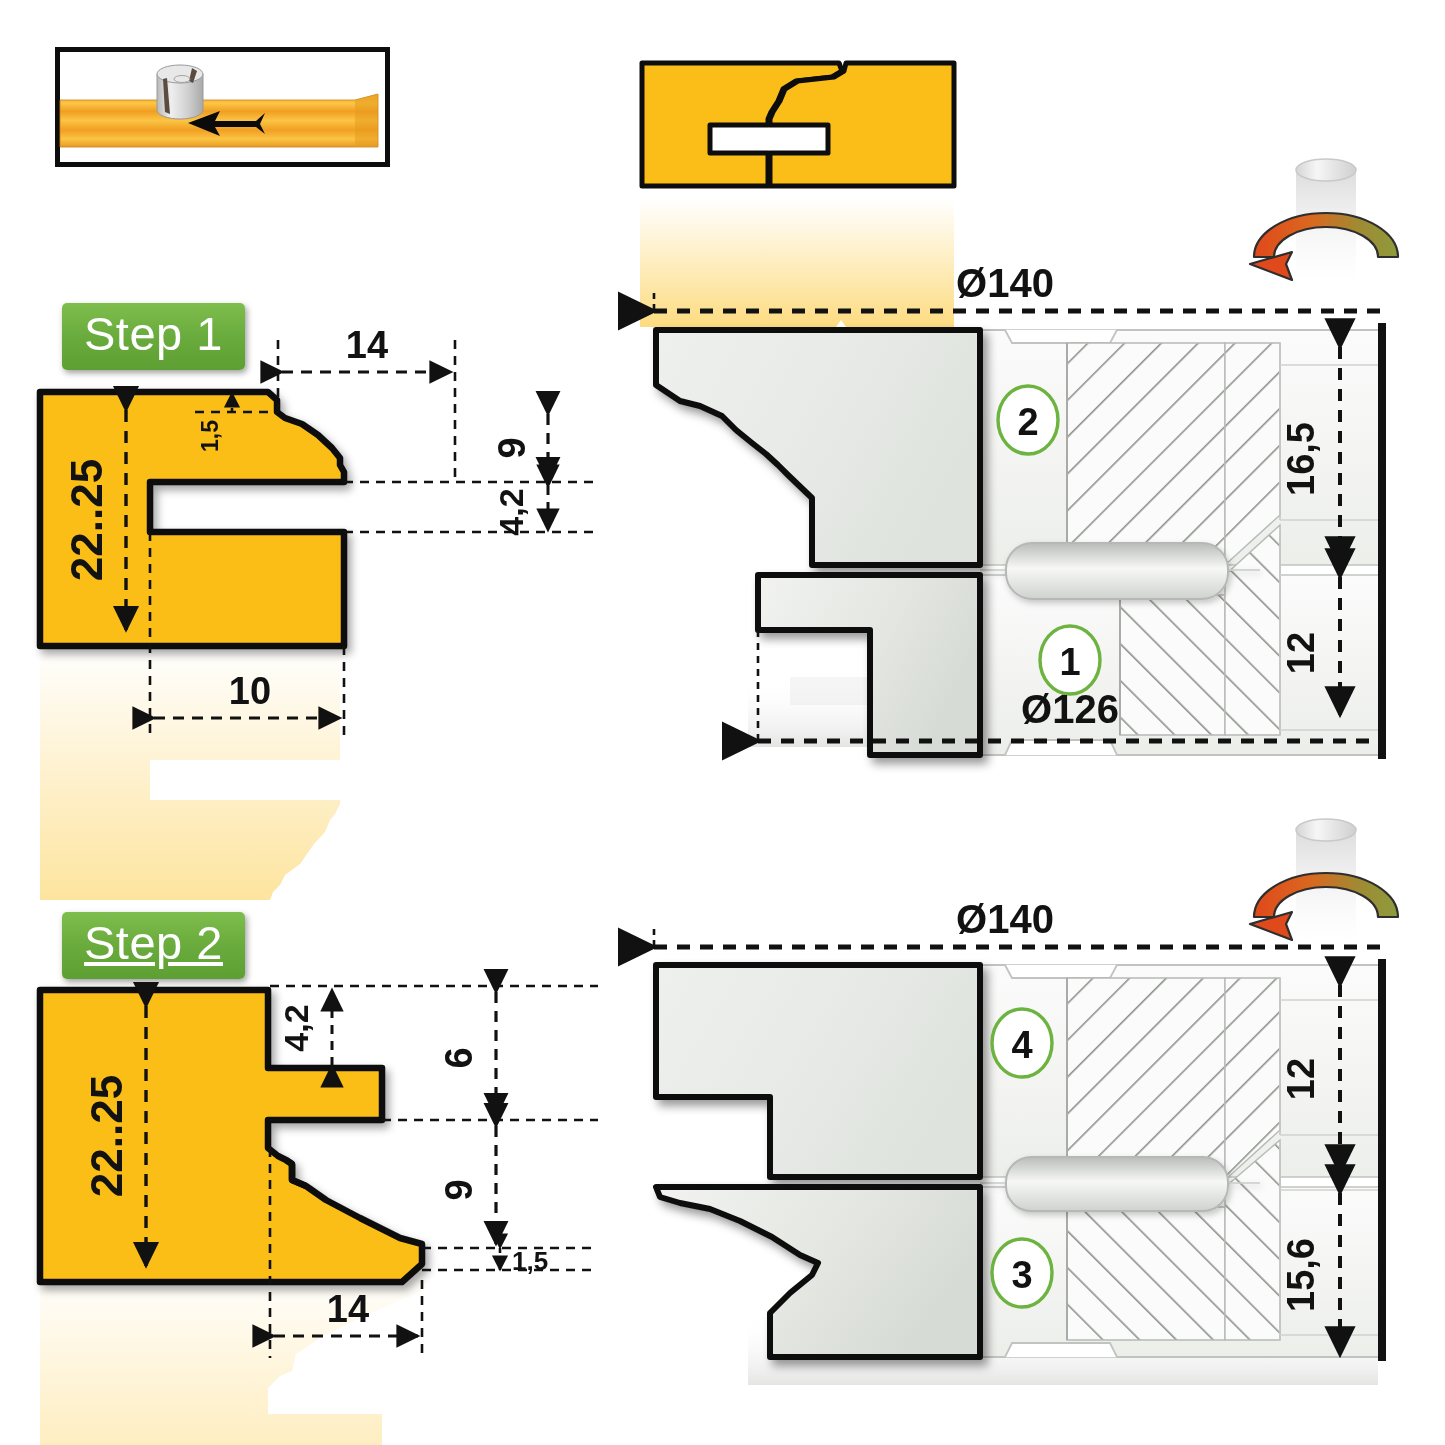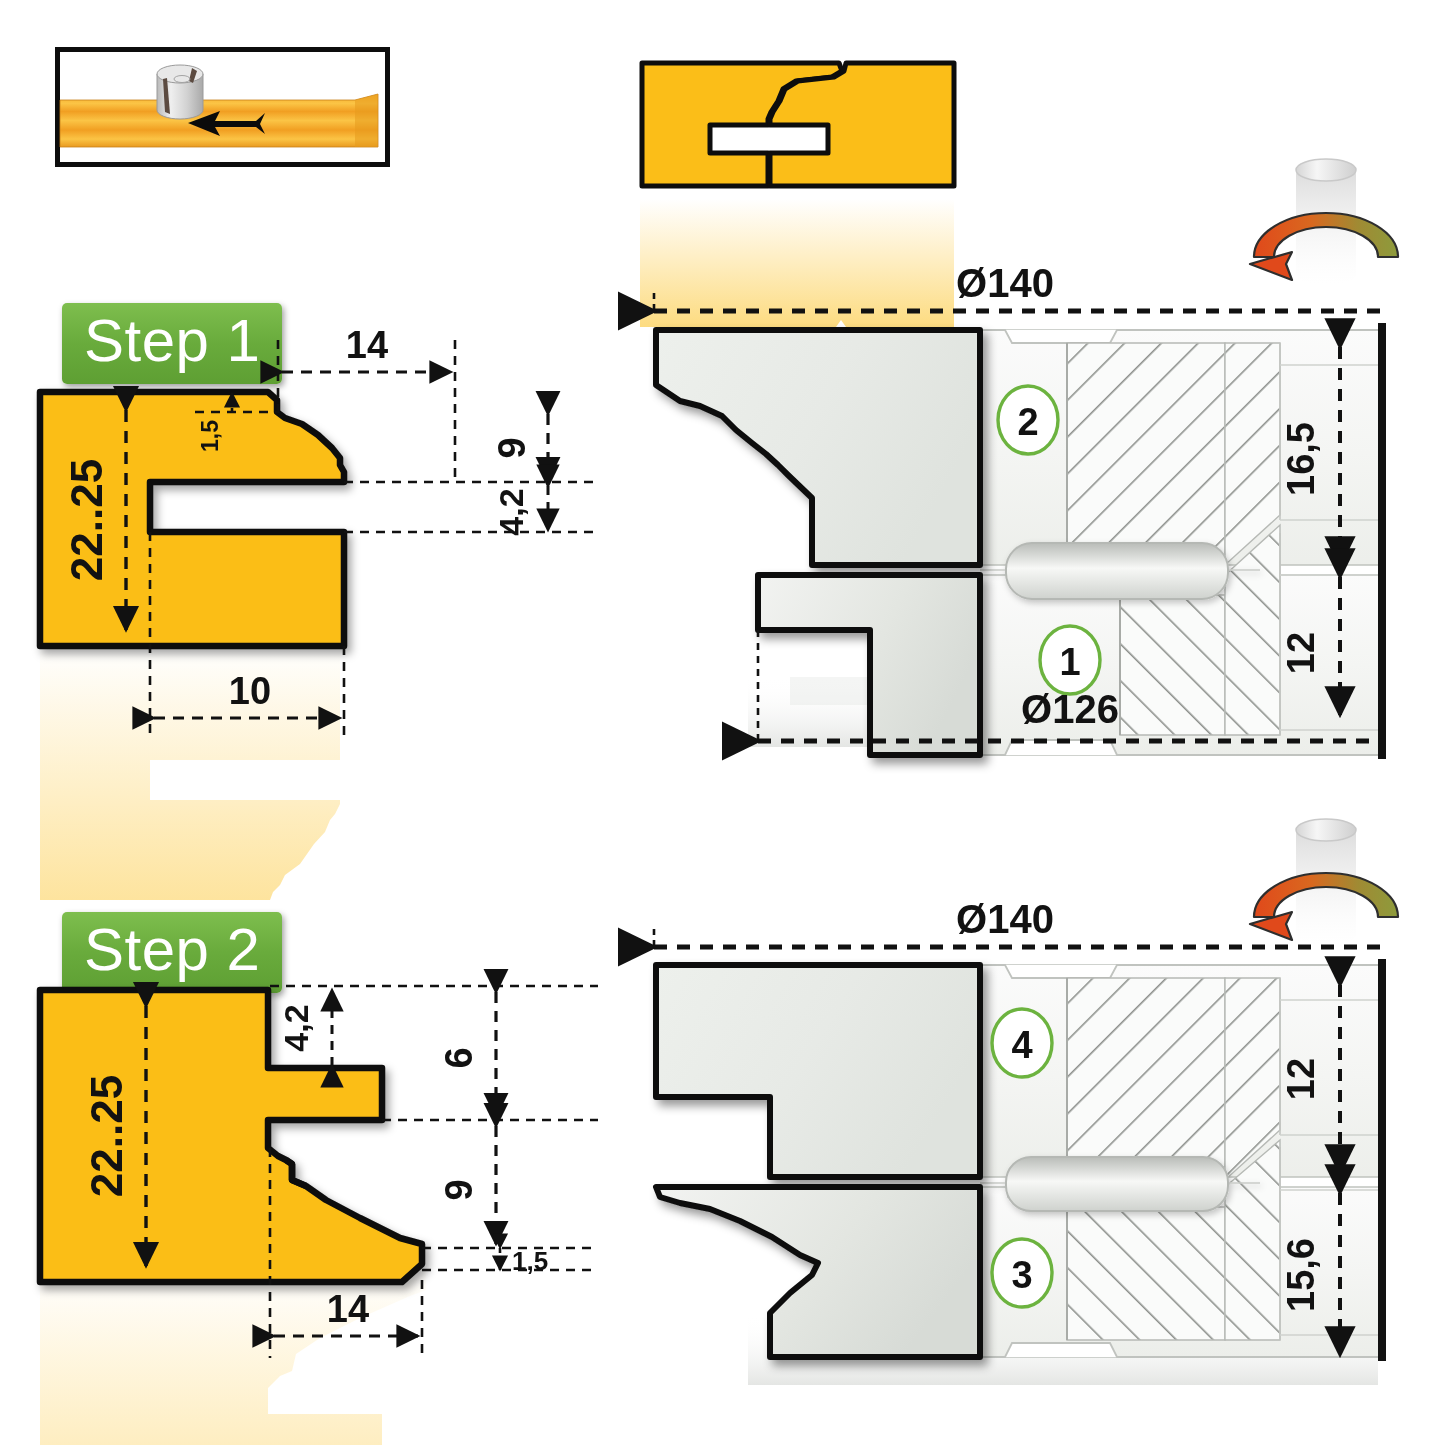--- a/index.html
+++ b/index.html
@@ -5,21 +5,21 @@
   html,body{margin:0;padding:0;background:#ffffff;}
   body{width:1445px;height:1445px;position:relative;overflow:hidden;
        font-family:"Liberation Sans","DejaVu Sans",sans-serif;}
   .abs{position:absolute;}
   svg{display:block;overflow:visible;}
   .dimtext{font-weight:bold;fill:#121212;font-family:"Liberation Sans","DejaVu Sans",sans-serif;}
   .step-badge{
     position:absolute;border-radius:5px;
     background:linear-gradient(180deg,#7ebe4e 0%,#69ab3c 50%,#5e9f33 100%);
     box-shadow:2px 3px 6px rgba(0,0,0,.38);
-    color:#ffffff;font-size:60px;font-weight:400;
+    color:#ffffff;font-size:47px;font-weight:400;
     padding:6px 22px 12px 22px;letter-spacing:.5px;
     font-family:"Liberation Sans","DejaVu Sans",sans-serif;
     line-height:1.05;
   }
   .feed-box{position:absolute;border:5px solid #0d0d0d;background:#ffffff;box-sizing:border-box;}
 </style>
 </head>
 <body>
 
 <div class="feed-box" style="left:55px;top:47px;width:335px;height:120px;">
@@ -341,21 +341,21 @@
       <text class="dimtext" x="674" y="184" font-size="38" text-anchor="middle" transform="rotate(-90 674 184)">16,5</text>
     </g>
 
     <g>
       <line x1="700" y1="302" x2="700" y2="440" stroke="#111" stroke-width="4" stroke-dasharray="12,9" marker-start="url(#ar2)" marker-end="url(#ar2)"></line>
       <text class="dimtext" x="674" y="378" font-size="38" text-anchor="middle" transform="rotate(-90 674 378)">12</text>
     </g>
   </svg>
 </div>
 
-<div class="step-badge" style="left:62px;top:912px;">Step 2</div>
+<div class="step-badge" style="left:62px;top:912px;text-decoration:underline;">Step 2</div>
 
 <div class="abs" style="left:30px;top:908px;width:570px;height:460px;">
   <svg width="570" height="460" viewBox="0 0 570 460">
     <defs>
       <linearGradient id="s2refl" x1="0" y1="0" x2="0" y2="1">
         <stop offset="0%" stop-color="#FBBE18" stop-opacity="0.42"></stop>
         <stop offset="100%" stop-color="#FBBE18" stop-opacity="0"></stop>
       </linearGradient>
       <filter id="s2shadow" x="-20%" y="-20%" width="150%" height="150%">
         <feDropShadow dx="4" dy="5" stdDeviation="4" flood-color="#000000" flood-opacity="0.35"></feDropShadow>

